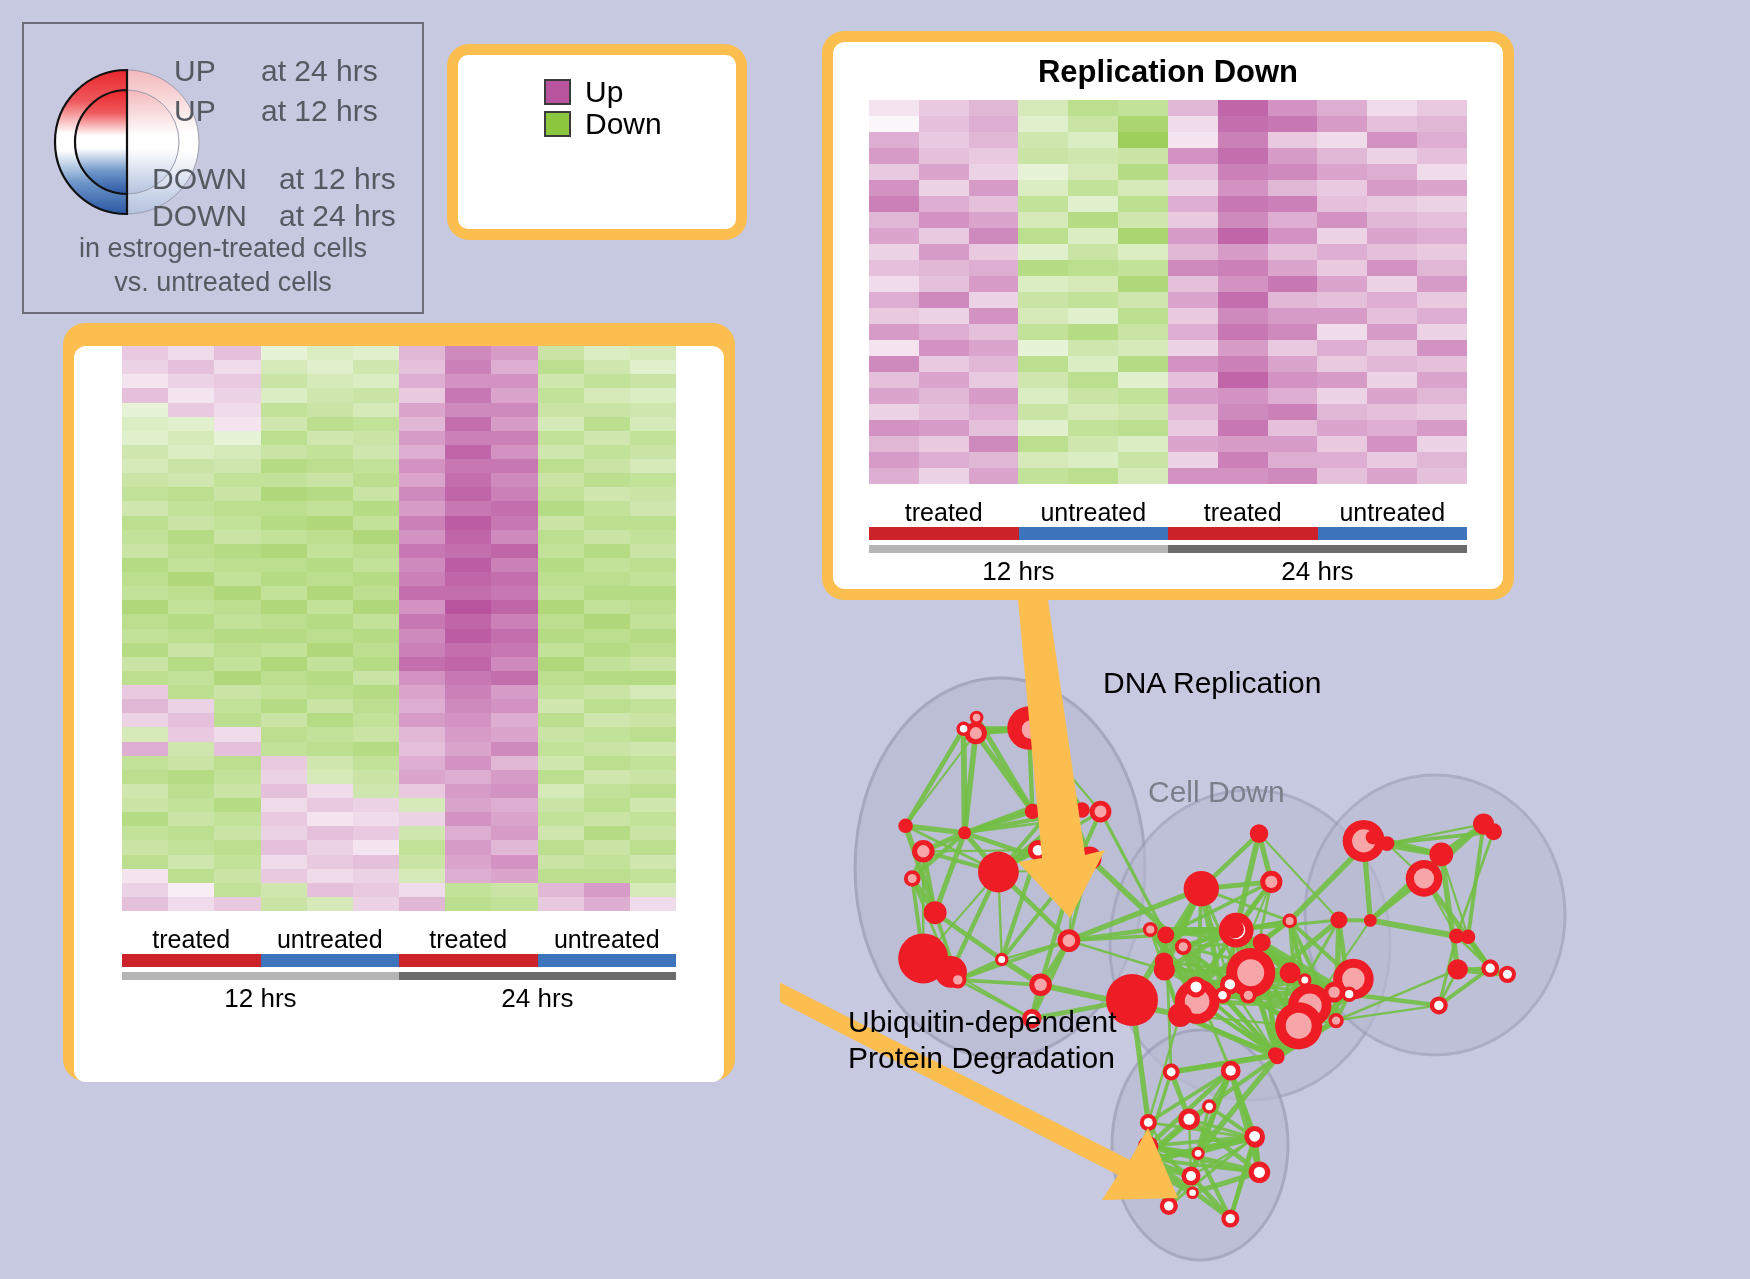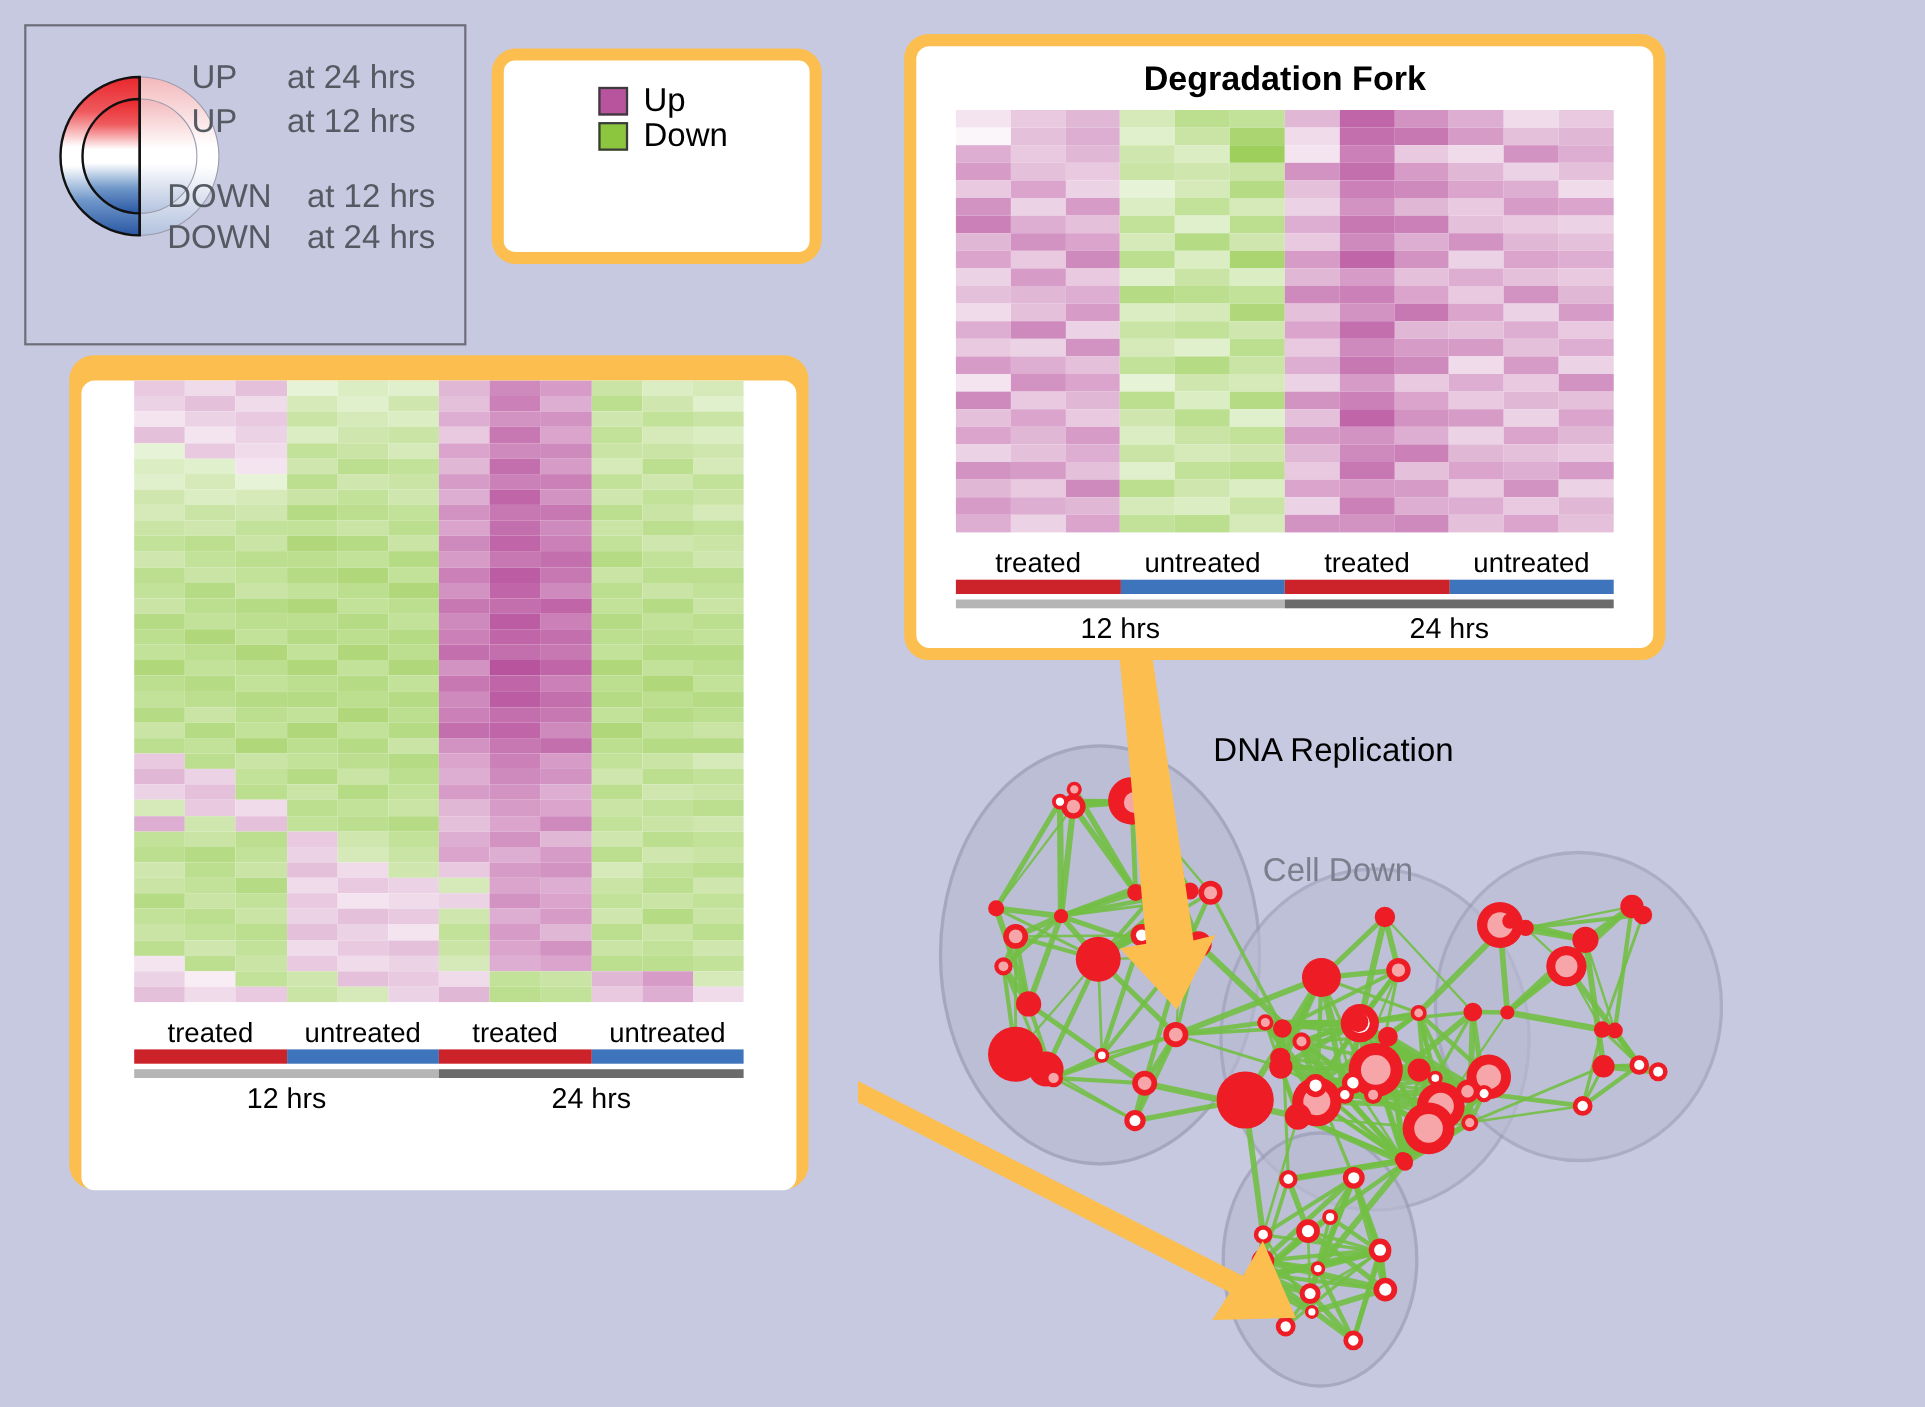--- a/index.html
+++ b/index.html
@@ -114,40 +114,44 @@
 
   <div class="key-row" style="left:150px;top:70px;">UP</div>
   <div class="key-row" style="left:237px;top:70px;">at 12 hrs</div>
 
   <div class="key-row" style="left:128px;top:138px;">DOWN</div>
   <div class="key-row" style="left:255px;top:138px;">at 12 hrs</div>
 
   <div class="key-row" style="left:128px;top:175px;">DOWN</div>
   <div class="key-row" style="left:255px;top:175px;">at 24 hrs</div>
 
+  <div class="key-note">
+    <div>in estrogen-treated cells</div>
+    <div>vs. untreated cells</div>
+  </div>
 </div>
 
 <div class="ocard" id="updown-legend">
   <div class="ocard-inner">
     <div class="legend-items">
       <div class="legend-item">
         <span class="swatch" style="background:#b8539e"></span>
         <span class="legend-label">Up</span>
       </div>
       <div class="legend-item">
         <span class="swatch" style="background:#8cc63e"></span>
         <span class="legend-label">Down</span>
       </div>
     </div>
   </div>
 </div>
 
 <div class="ocard" id="rep-fork-panel">
   <div class="ocard-inner">
-    <div class="panel-title">Degradation Fork</div>
+    <div class="panel-title">Replication Down</div>
     <div class="heat-wrap" style="margin:10px 36px 0 36px;">
       <div class="heat-grid" id="heat-rep" style="height: 384px; grid-template-columns: repeat(12, 1fr); grid-template-rows: repeat(24, 1fr);">
           <div class="heat-cell" style="background:rgb(244,228,240)"></div>
           <div class="heat-cell" style="background:rgb(233,201,224)"></div>
           <div class="heat-cell" style="background:rgb(225,183,214)"></div>
           <div class="heat-cell" style="background:rgb(213,234,184)"></div>
           <div class="heat-cell" style="background:rgb(188,222,143)"></div>
           <div class="heat-cell" style="background:rgb(194,225,153)"></div>
           <div class="heat-cell" style="background:rgb(225,183,214)"></div>
           <div class="heat-cell" style="background:rgb(191,101,168)"></div>
@@ -1462,13 +1466,15 @@
       <path d="M238,0 L268,0 L305,255 L325,250 L290,318 L238,262 L262,258 Z" fill="#fbbe4f"></path>
     </g>
 
     <g>
       <path d="M-90,337 L350,560 L368,528 L398,598 L322,600 L338,575 L-98,352 Z" fill="#fbbe4f"></path>
     </g>
   </svg>
 
   <div class="net-label" id="label-dna">DNA Replication</div>
   <div class="net-label" id="label-cellcycle">Cell Down</div>
+  <div class="net-label" id="label-ubi">Ubiquitin-dependent
+Protein Degradation</div>
 </div>
 
 </body></html>

